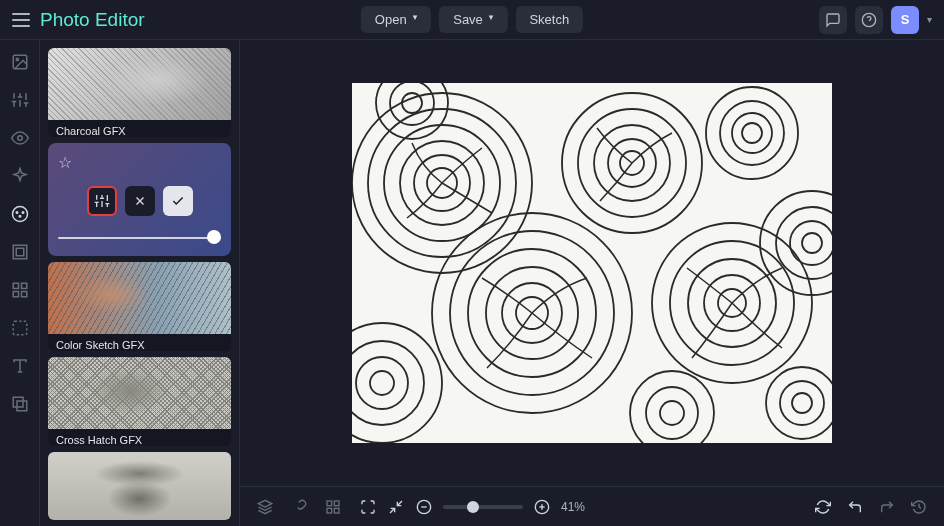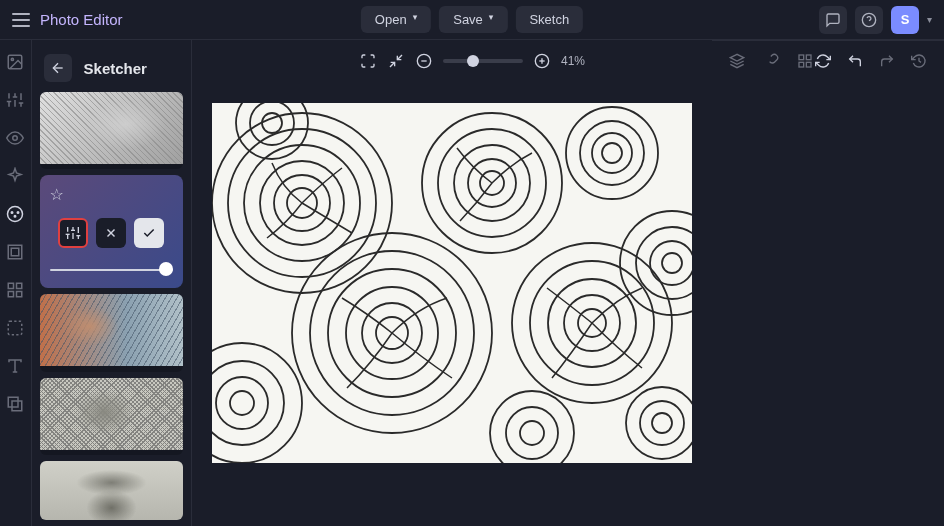--- a/index.html
+++ b/index.html
@@ -2,21 +2,21 @@
 <html><head>
 <meta charset="utf-8">
 <style>
 * { margin: 0; padding: 0; box-sizing: border-box; }
 body { width: 944px; height: 526px; background: #1a1d29; font-family: -apple-system, BlinkMacSystemFont, 'Segoe UI', sans-serif; color: #e4e6eb; overflow: hidden; }
 
 .topbar { height: 40px; display: flex; align-items: center; padding: 0 12px; border-bottom: 1px solid #2a2d3a; }
 .topbar-left { display: flex; align-items: center; gap: 10px; }
 .menu-icon { width: 18px; height: 14px; display: flex; flex-direction: column; justify-content: space-between; cursor: pointer; }
 .menu-icon span { height: 2px; background: #b0b3c0; border-radius: 1px; }
-.app-title { font-size: 15px; color: #c4b5fd; }
+.app-title { font-size: 19px; color: #5eead4; }
 .topbar-center { position: absolute; left: 50%; transform: translateX(-50%); display: flex; gap: 8px; }
 .top-btn { background: #2a2d3a; border: none; color: #d0d3e0; padding: 6px 14px; border-radius: 6px; font-size: 13px; display: flex; align-items: flex-start; gap: 6px; cursor: pointer; }
 .top-btn .chev { font-size: 9px; }
 .topbar-right { margin-left: auto; display: flex; align-items: center; gap: 8px; }
 .icon-btn { width: 28px; height: 28px; background: #2a2d3a; border-radius: 6px; display: flex; align-items: center; justify-content: center; cursor: pointer; color: #b0b3c0; }
 .avatar { width: 28px; height: 28px; background: #7b8cff; border-radius: 6px; display: flex; align-items: center; justify-content: center; color: #fff; font-weight: 600; font-size: 13px; cursor: pointer; }
 .chev-small { color: #8a8d9a; font-size: 10px; cursor: pointer; }
 
 .main { display: flex; height: 486px; }
 
@@ -36,21 +36,21 @@
 .effect-active { background: linear-gradient(135deg, #5b4a7a 0%, #3a4a8a 100%); border-radius: 8px; padding: 10px; margin-bottom: 6px; position: relative; }
 .fav-icon { color: #d0d3e0; font-size: 16px; cursor: pointer; }
 .effect-controls { display: flex; gap: 8px; margin-top: 14px; justify-content: center; }
 .ctrl-btn { width: 30px; height: 30px; background: #1a1d29; border-radius: 6px; display: flex; align-items: center; justify-content: center; cursor: pointer; color: #d0d3e0; font-size: 14px; }
 .ctrl-btn.settings { border: 2px solid #e04040; }
 .ctrl-btn.apply { background: #e4e6eb; color: #1a1d29; }
 .slider-row { margin-top: 14px; position: relative; height: 16px; }
 .slider-track { position: absolute; top: 7px; left: 0; right: 0; height: 2px; background: #d0d3e0; border-radius: 1px; }
 .slider-thumb { position: absolute; top: 0; right: 0; width: 14px; height: 14px; background: #fff; border-radius: 50%; cursor: pointer; }
 
-.canvas-area { flex: 1; display: flex; flex-direction: row; }
+.canvas-area { flex: 1; display: flex; flex-direction: column; }
 .canvas-viewport { flex: 1; display: flex; align-items: center; justify-content: center; padding: 20px; }
 .canvas-img { background: #f8f8f5; width: 480px; height: 360px; position: relative; overflow: hidden; }
 .canvas-img svg { width: 100%; height: 100%; }
 
 .bottombar { height: 40px; display: flex; align-items: center; padding: 0 16px; border-top: 1px solid #2a2d3a; }
 .bb-left { display: flex; gap: 16px; }
 .bb-icon { width: 18px; height: 18px; color: #6a6d7a; cursor: pointer; display: flex; align-items: center; justify-content: center; }
 .bb-center { position: absolute; left: 50%; transform: translateX(-50%); display: flex; align-items: center; gap: 10px; }
 .zoom-slider { width: 80px; height: 4px; background: #3a3d4a; border-radius: 2px; position: relative; cursor: pointer; }
 .zoom-slider-thumb { position: absolute; left: 30%; top: -4px; width: 12px; height: 12px; background: #d0d3e0; border-radius: 50%; }
@@ -182,29 +182,20 @@
       </div>
     <div class="rail-icon">
         <svg width="18" height="18" viewBox="0 0 24 24" fill="none" stroke="currentColor" stroke-width="2">
           <rect x="3" y="3" width="13" height="13"></rect>
           <rect x="8" y="8" width="13" height="13"></rect>
         </svg>
       </div>
   </div>
 
   <div class="sidepanel">
-    <div class="panel-header">
-      <div class="back-btn">
-          <svg width="16" height="16" viewBox="0 0 24 24" fill="none" stroke="currentColor" stroke-width="2">
-            <line x1="19" y1="12" x2="5" y2="12"></line>
-            <polyline points="12 19 5 12 12 5"></polyline>
-          </svg>
-        </div>
-      <div class="panel-title">Sketcher</div>
-    </div>
 
     <div class="effect-card">
       <div class="effect-thumb sketch-woman"></div>
       <div class="effect-label">
         <span>Charcoal GFX</span>
 
       </div>
     </div>
 
     <div class="effect-active">

